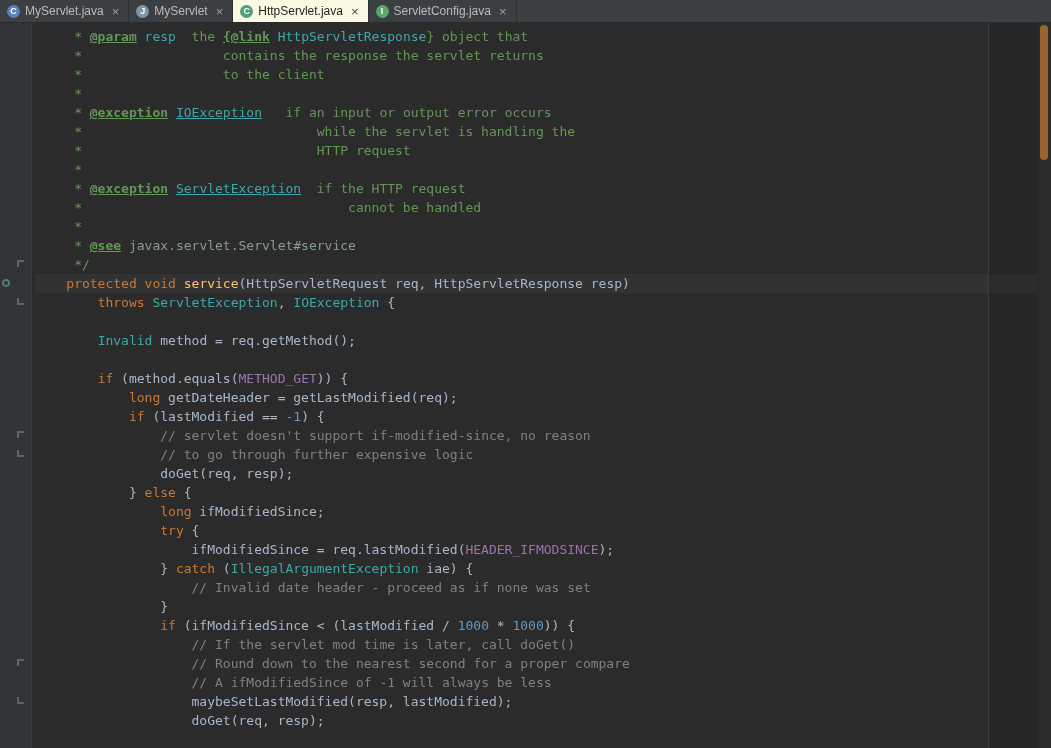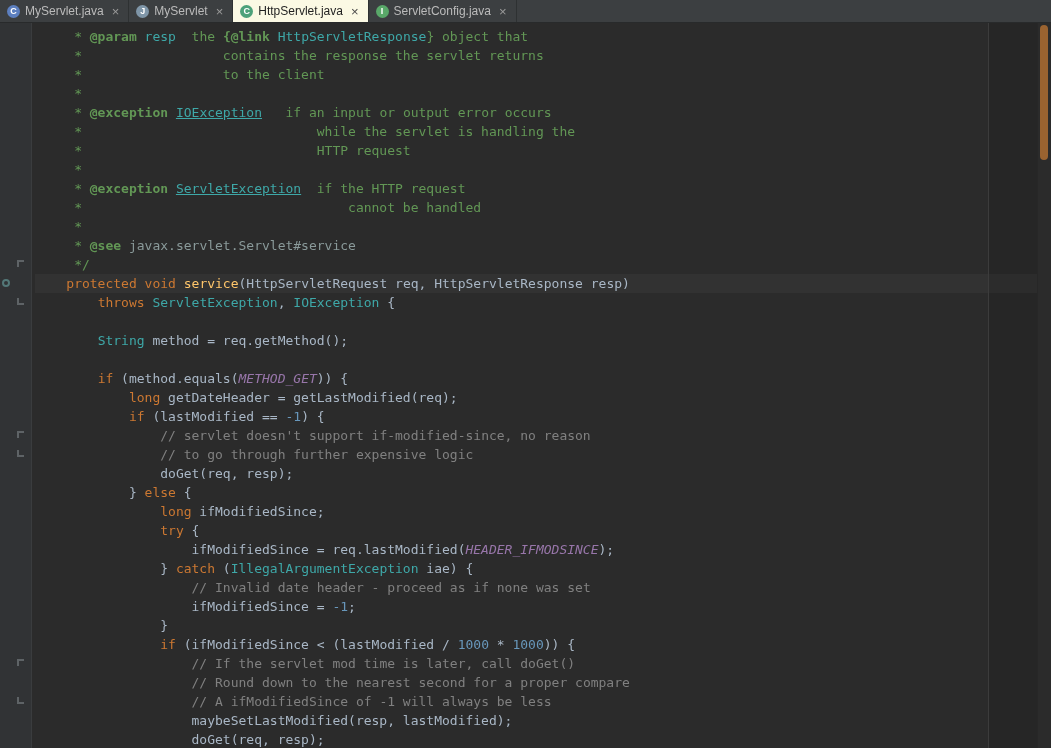--- a/index.html
+++ b/index.html
@@ -34,27 +34,27 @@
           border-right:1px solid #3A3C3E;flex:none}
   .code{position:relative;flex:1;padding:4px 0 0 3px;overflow:hidden;
         font-family:"DejaVu Sans Mono",monospace;font-size:13px}
   .line{height:19px;line-height:19px;white-space:pre}
   .line.caret{background:var(--caret-line)}
 
   .tk-d{color:var(--default-text)}
   .tk-k{color:var(--keyword);font-weight:normal}
   .tk-m{color:var(--method-decl)}
   .tk-j{color:var(--javadoc)}
-  .tk-jt{color:var(--javadoc);font-weight:bold;}
+  .tk-jt{color:var(--javadoc);font-weight:bold;text-decoration:underline}
   .tk-t{color:var(--class-ref)}
   .tk-tu{color:var(--class-ref);text-decoration:underline}
   .tk-sv{color:var(--see-ref)}
   .tk-c{color:var(--line-comment)}
   .tk-n{color:var(--number)}
-  .tk-f{color:var(--constant);font-style:italic}
+  .tk-f{color:var(--constant);}
 
   
   .gm{position:absolute;left:17px;width:7px;height:7px}
   .fold-start-marker{border-left:2px solid #5E6366;border-top:2px solid #5E6366}
   .fold-end-marker{border-left:2px solid #5E6366;border-bottom:2px solid #5E6366}
   .override-method-marker{left:2px;width:8px;height:8px;border:2px solid #537878;border-radius:50%}
 
   
   .margin-line{position:absolute;left:988px;top:0;bottom:0;width:1px;background:#3C3C3C;
                pointer-events:none}
@@ -111,35 +111,34 @@
         <div class="line"><span class="tk-j">     *                              HTTP request</span></div>
         <div class="line"><span class="tk-j">     *</span></div>
         <div class="line"><span class="tk-j">     * </span><span class="tk-jt">@exception</span><span class="tk-j"> </span><span class="tk-tu">ServletException</span><span class="tk-j">  if the HTTP request</span></div>
         <div class="line"><span class="tk-j">     *                                  cannot be handled</span></div>
         <div class="line"><span class="tk-j">     *</span></div>
         <div class="line"><span class="tk-j">     * </span><span class="tk-jt">@see</span><span class="tk-sv"> javax.servlet.Servlet#service</span></div>
         <div class="line"><span class="tk-j">     */</span></div>
         <div class="line caret"><span class="tk-d">    </span><span class="tk-k">protected</span><span class="tk-d"> </span><span class="tk-k">void</span><span class="tk-d"> </span><span class="tk-m">service</span><span class="tk-d">(HttpServletRequest req, HttpServletResponse resp)</span></div>
         <div class="line"><span class="tk-d">        </span><span class="tk-k">throws</span><span class="tk-d"> </span><span class="tk-t">ServletException</span><span class="tk-d">, </span><span class="tk-t">IOException</span><span class="tk-d"> {</span></div>
         <div class="line"></div>
-        <div class="line"><span class="tk-d">        </span><span class="tk-t">String</span><span class="tk-d"> method = req.getMethod();</span></div>
+        <div class="line"><span class="tk-d">        </span><span class="tk-t">Invalid</span><span class="tk-d"> method = req.getMethod();</span></div>
         <div class="line"></div>
         <div class="line"><span class="tk-d">        </span><span class="tk-k">if</span><span class="tk-d"> (method.equals(</span><span class="tk-f">METHOD_GET</span><span class="tk-d">)) {</span></div>
         <div class="line"><span class="tk-d">            </span><span class="tk-k">long</span><span class="tk-d"> getDateHeader = getLastModified(req);</span></div>
         <div class="line"><span class="tk-d">            </span><span class="tk-k">if</span><span class="tk-d"> (lastModified == </span><span class="tk-n">-1</span><span class="tk-d">) {</span></div>
         <div class="line"><span class="tk-d">                </span><span class="tk-c">// servlet doesn't support if-modified-since, no reason</span></div>
         <div class="line"><span class="tk-d">                </span><span class="tk-c">// to go through further expensive logic</span></div>
         <div class="line"><span class="tk-d">                doGet(req, resp);</span></div>
         <div class="line"><span class="tk-d">            } </span><span class="tk-k">else</span><span class="tk-d"> {</span></div>
         <div class="line"><span class="tk-d">                </span><span class="tk-k">long</span><span class="tk-d"> ifModifiedSince;</span></div>
         <div class="line"><span class="tk-d">                </span><span class="tk-k">try</span><span class="tk-d"> {</span></div>
         <div class="line"><span class="tk-d">                    ifModifiedSince = req.lastModified(</span><span class="tk-f">HEADER_IFMODSINCE</span><span class="tk-d">);</span></div>
         <div class="line"><span class="tk-d">                } </span><span class="tk-k">catch</span><span class="tk-d"> (</span><span class="tk-t">IllegalArgumentException</span><span class="tk-d"> iae) {</span></div>
         <div class="line"><span class="tk-d">                    </span><span class="tk-c">// Invalid date header - proceed as if none was set</span></div>
-        <div class="line"><span class="tk-d">                    ifModifiedSince = </span><span class="tk-n">-1</span><span class="tk-d">;</span></div>
         <div class="line"><span class="tk-d">                }</span></div>
         <div class="line"><span class="tk-d">                </span><span class="tk-k">if</span><span class="tk-d"> (ifModifiedSince &lt; (lastModified / </span><span class="tk-n">1000</span><span class="tk-d"> * </span><span class="tk-n">1000</span><span class="tk-d">)) {</span></div>
         <div class="line"><span class="tk-d">                    </span><span class="tk-c">// If the servlet mod time is later, call doGet()</span></div>
         <div class="line"><span class="tk-d">                    </span><span class="tk-c">// Round down to the nearest second for a proper compare</span></div>
         <div class="line"><span class="tk-d">                    </span><span class="tk-c">// A ifModifiedSince of -1 will always be less</span></div>
         <div class="line"><span class="tk-d">                    maybeSetLastModified(resp, lastModified);</span></div>
         <div class="line"><span class="tk-d">                    doGet(req, resp);</span></div>
       </div>
     <div class="margin-line"></div>
     <div class="beyond"></div>

